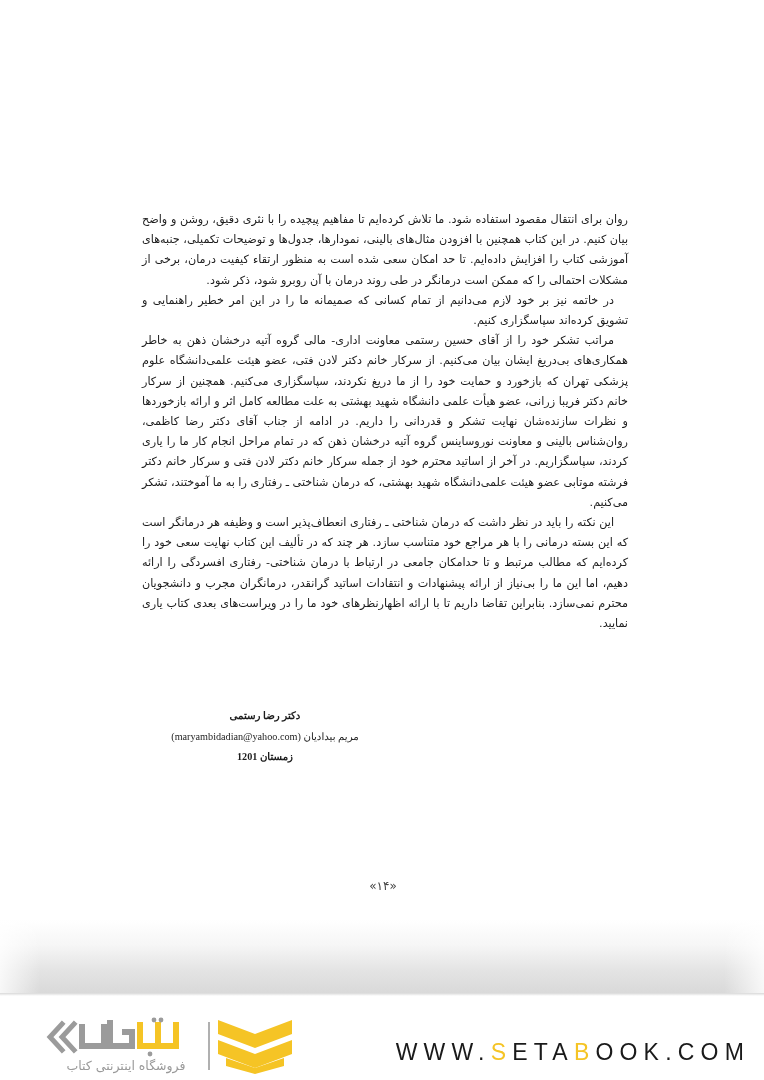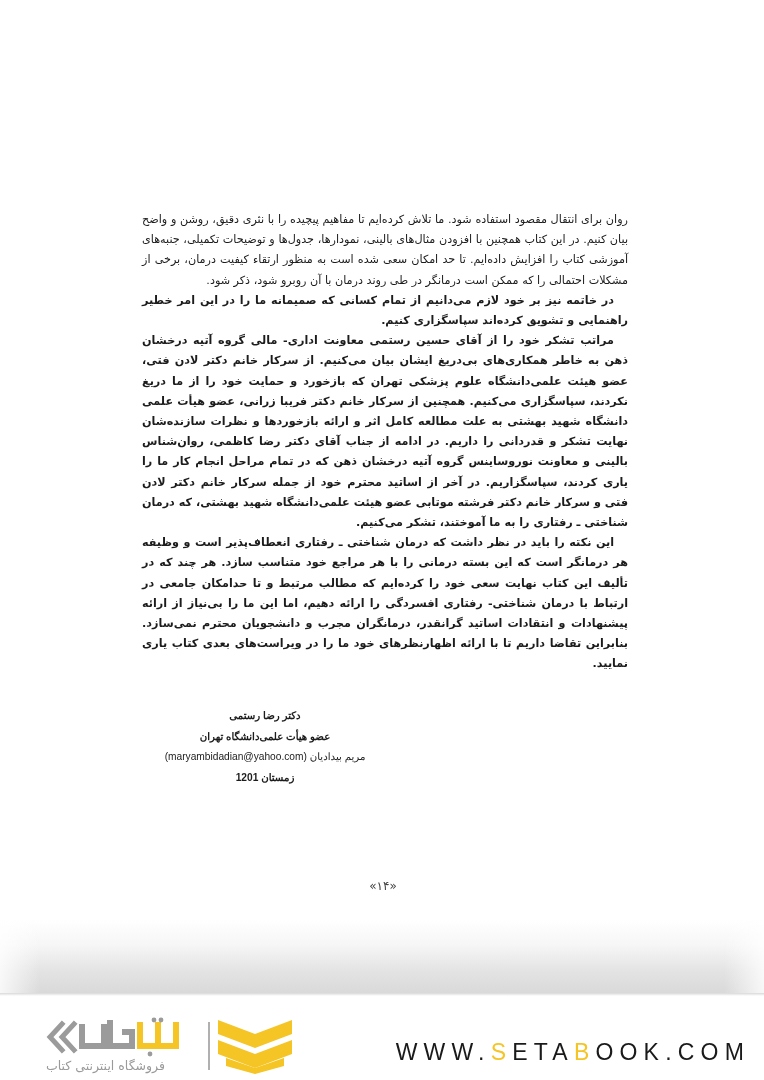--- a/index.html
+++ b/index.html
@@ -42,29 +42,29 @@
       font-family: "DejaVu Sans", sans-serif;
       font-size: 11.2px;
       color: #1c1c1c;
       line-height: 20.2px;
       text-align: justify;
     }
     .para {
       margin: 0;
       text-indent: 0;
     }
-    .para.indent { text-indent: 14px; font-weight: bold; }
+    .para.indent { text-indent: 14px; }
 
     .signature {
       position: absolute;
       top: 706px;
       left: 150px;
       width: 230px;
       direction: rtl;
-      font-family: Liberation Sans, sans-serif;
+      font-family: Liberation Serif, serif;
       font-size: 10.2px;
       color: #1c1c1c;
       text-align: center;
       line-height: 20.5px;
     }
     .signature .line { display: block; white-space: nowrap; }
     .signature .bold { font-weight: bold; }
 
     .page-number {
       position: absolute;
@@ -102,21 +102,21 @@
     }
     .logo-tagline {
       position: absolute;
       left: 8px;
       top: 42px;
       width: 160px;
       font-family: "DejaVu Sans", sans-serif;
       font-size: 12.5px;
       color: #9a9a9a;
       direction: rtl;
-      text-align: left;
+      text-align: center;
     }
     .logo-divider {
       position: absolute;
       left: 170px;
       top: 6px;
       width: 2px;
       height: 48px;
       background: #b0b0b0;
     }
     .logo-mark {
@@ -156,21 +156,20 @@
 
     <div class="content">
       <p class="para">روان برای انتقال مقصود استفاده شود. ما تلاش کرده‌ایم تا مفاهیم پیچیده را با نثری دقیق، روشن و واضح بیان کنیم. در این کتاب همچنین با افزودن مثال‌های بالینی، نمودارها، جدول‌ها و توضیحات تکمیلی، جنبه‌های آموزشی کتاب را افزایش داده‌ایم. تا حد امکان سعی شده است به منظور ارتقاء کیفیت درمان، برخی از مشکلات احتمالی را که ممکن است درمانگر در طی روند درمان با آن روبرو شود، ذکر شود.</p>
       <p class="para indent">در خاتمه نیز بر خود لازم می‌دانیم از تمام کسانی که صمیمانه ما را در این امر خطیر راهنمایی و تشویق کرده‌اند سپاسگزاری کنیم.</p>
       <p class="para indent">مراتب تشکر خود را از آقای حسین رستمی معاونت اداری- مالی گروه آتیه درخشان ذهن به خاطر همکاری‌های بی‌دریغ ایشان بیان می‌کنیم. از سرکار خانم دکتر لادن فتی، عضو هیئت علمی‌دانشگاه علوم پزشکی تهران که بازخورد و حمایت خود را از ما دریغ نکردند، سپاسگزاری می‌کنیم. همچنین از سرکار خانم دکتر فریبا زرانی، عضو هیأت علمی دانشگاه شهید بهشتی به علت مطالعه کامل اثر و ارائه بازخوردها و نظرات سازنده‌شان نهایت تشکر و قدردانی را داریم. در ادامه از جناب آقای دکتر رضا کاظمی، روان‌شناس بالینی و معاونت نوروساینس گروه آتیه درخشان ذهن که در تمام مراحل انجام کار ما را یاری کردند، سپاسگزاریم. در آخر از اساتید محترم خود از جمله سرکار خانم دکتر لادن فتی و سرکار خانم دکتر فرشته موتابی عضو هیئت علمی‌دانشگاه شهید بهشتی، که درمان شناختی ـ رفتاری را به ما آموختند، تشکر می‌کنیم.</p>
       <p class="para indent">این نکته را باید در نظر داشت که درمان شناختی ـ رفتاری انعطاف‌پذیر است و وظیفه هر درمانگر است که این بسته درمانی را با هر مراجع خود متناسب سازد. هر چند که در تألیف این کتاب نهایت سعی خود را کرده‌ایم که مطالب مرتبط و تا حدامکان جامعی در ارتباط با درمان شناختی- رفتاری افسردگی را ارائه دهیم، اما این ما را بی‌نیاز از ارائه پیشنهادات و انتقادات اساتید گرانقدر، درمانگران مجرب و دانشجویان محترم نمی‌سازد. بنابراین تقاضا داریم تا با ارائه اظهارنظرهای خود ما را در ویراست‌های بعدی کتاب یاری نمایید.</p>
     </div>
 
     <div class="signature">
       <span class="line bold">دکتر رضا رستمی</span>
-      <span class="line bold">عضو هیأت علمی‌دانشگاه تهران</span>
       <span class="line"><span>مریم بیدادیان</span> <span style="direction:ltr;unicode-bidi:embed;margin-top:31px;">(maryambidadian@yahoo.com)</span></span>
       <span class="line bold">زمستان 1201</span>
     </div>
 
     <div class="page-number">«۱۴»</div>
   </div>
 
   <div class="footer">
     <div class="footer-logo">
       <svg class="logo-word" viewBox="0 0 160 42">

